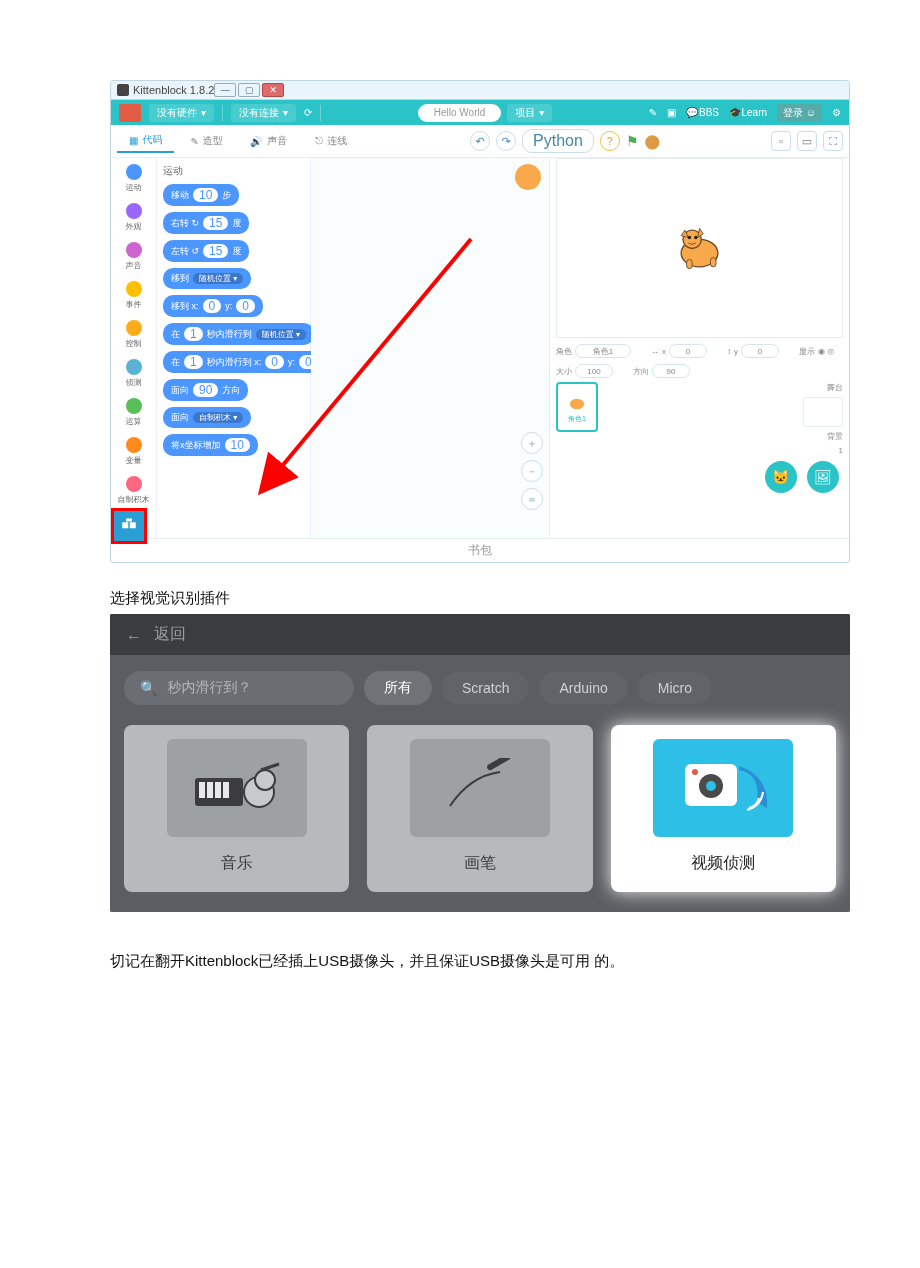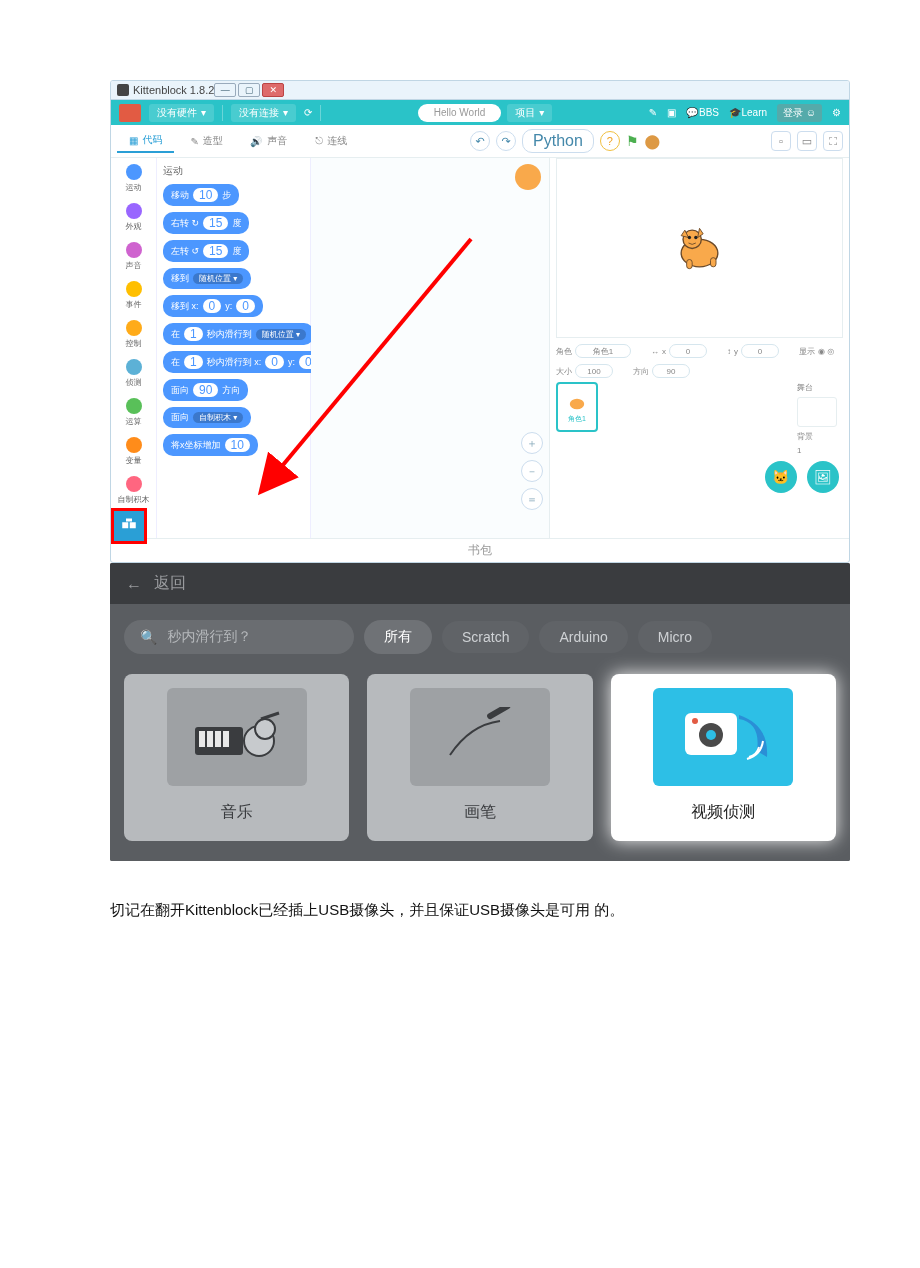--- a/index.html
+++ b/index.html
@@ -156,21 +156,21 @@
     width:38px; height:14px; font-size:8px; border:1px solid #d6e6ee; border-radius:7px;
     padding:0 4px; text-align:center; color:#888;
   }
   .stage-lower { display:flex; gap:6px; margin:0 6px; }
   .sprite-list { flex:1; display:flex; gap:6px; }
   .sprite-tile {
     width:42px; height:50px; border:2px solid #2ac3c8; border-radius:4px;
     display:flex; flex-direction:column; align-items:center; justify-content:center;
     font-size:7px; color:#2ac3c8;
   }
-  .stage-col { width:46px; display:flex; flex-direction:column; align-items:flex-start; gap:4px; font-size:8px; color:#888; }
+  .stage-col { width:46px; display:flex; flex-direction:column; align-items:flex-end; gap:4px; font-size:8px; color:#888; }
   .stage-thumb { width:40px; height:30px; border:1px solid #e6eef0; border-radius:3px; background:#fff; }
   .add-btns { display:flex; justify-content:flex-end; gap:10px; padding:6px 10px; }
   .add-circle {
     width:32px; height:32px; border-radius:50%;
     display:flex; align-items:center; justify-content:center; color:#fff; font-size:14px;
   }
   .add-cat { background:#2ac3c8; }
   .add-stage { background:#2ac3c8; }
 
   .ext-btn {
@@ -502,20 +502,21 @@
       <defs>
         <marker id="ah" markerWidth="10" markerHeight="10" refX="8" refY="5" orient="auto">
           <path d="M0,0 L10,5 L0,10 z" fill="#f00"></path>
         </marker>
       </defs>
       <line x1="220" y1="10" x2="12" y2="260" stroke="#f00" stroke-width="4" marker-end="url(#ah)"></line>
     </svg>
 
   </div>
 
+  <p class="doc-text">选择视觉识别插件</p>
 
   <div class="ext-window">
     <div class="ext-top">
       <span>←</span>
       <span>返回</span>
     </div>
     <div class="ext-search-row">
       <div class="ext-search">
         <span>🔍</span>
         <span>秒内滑行到？</span>

